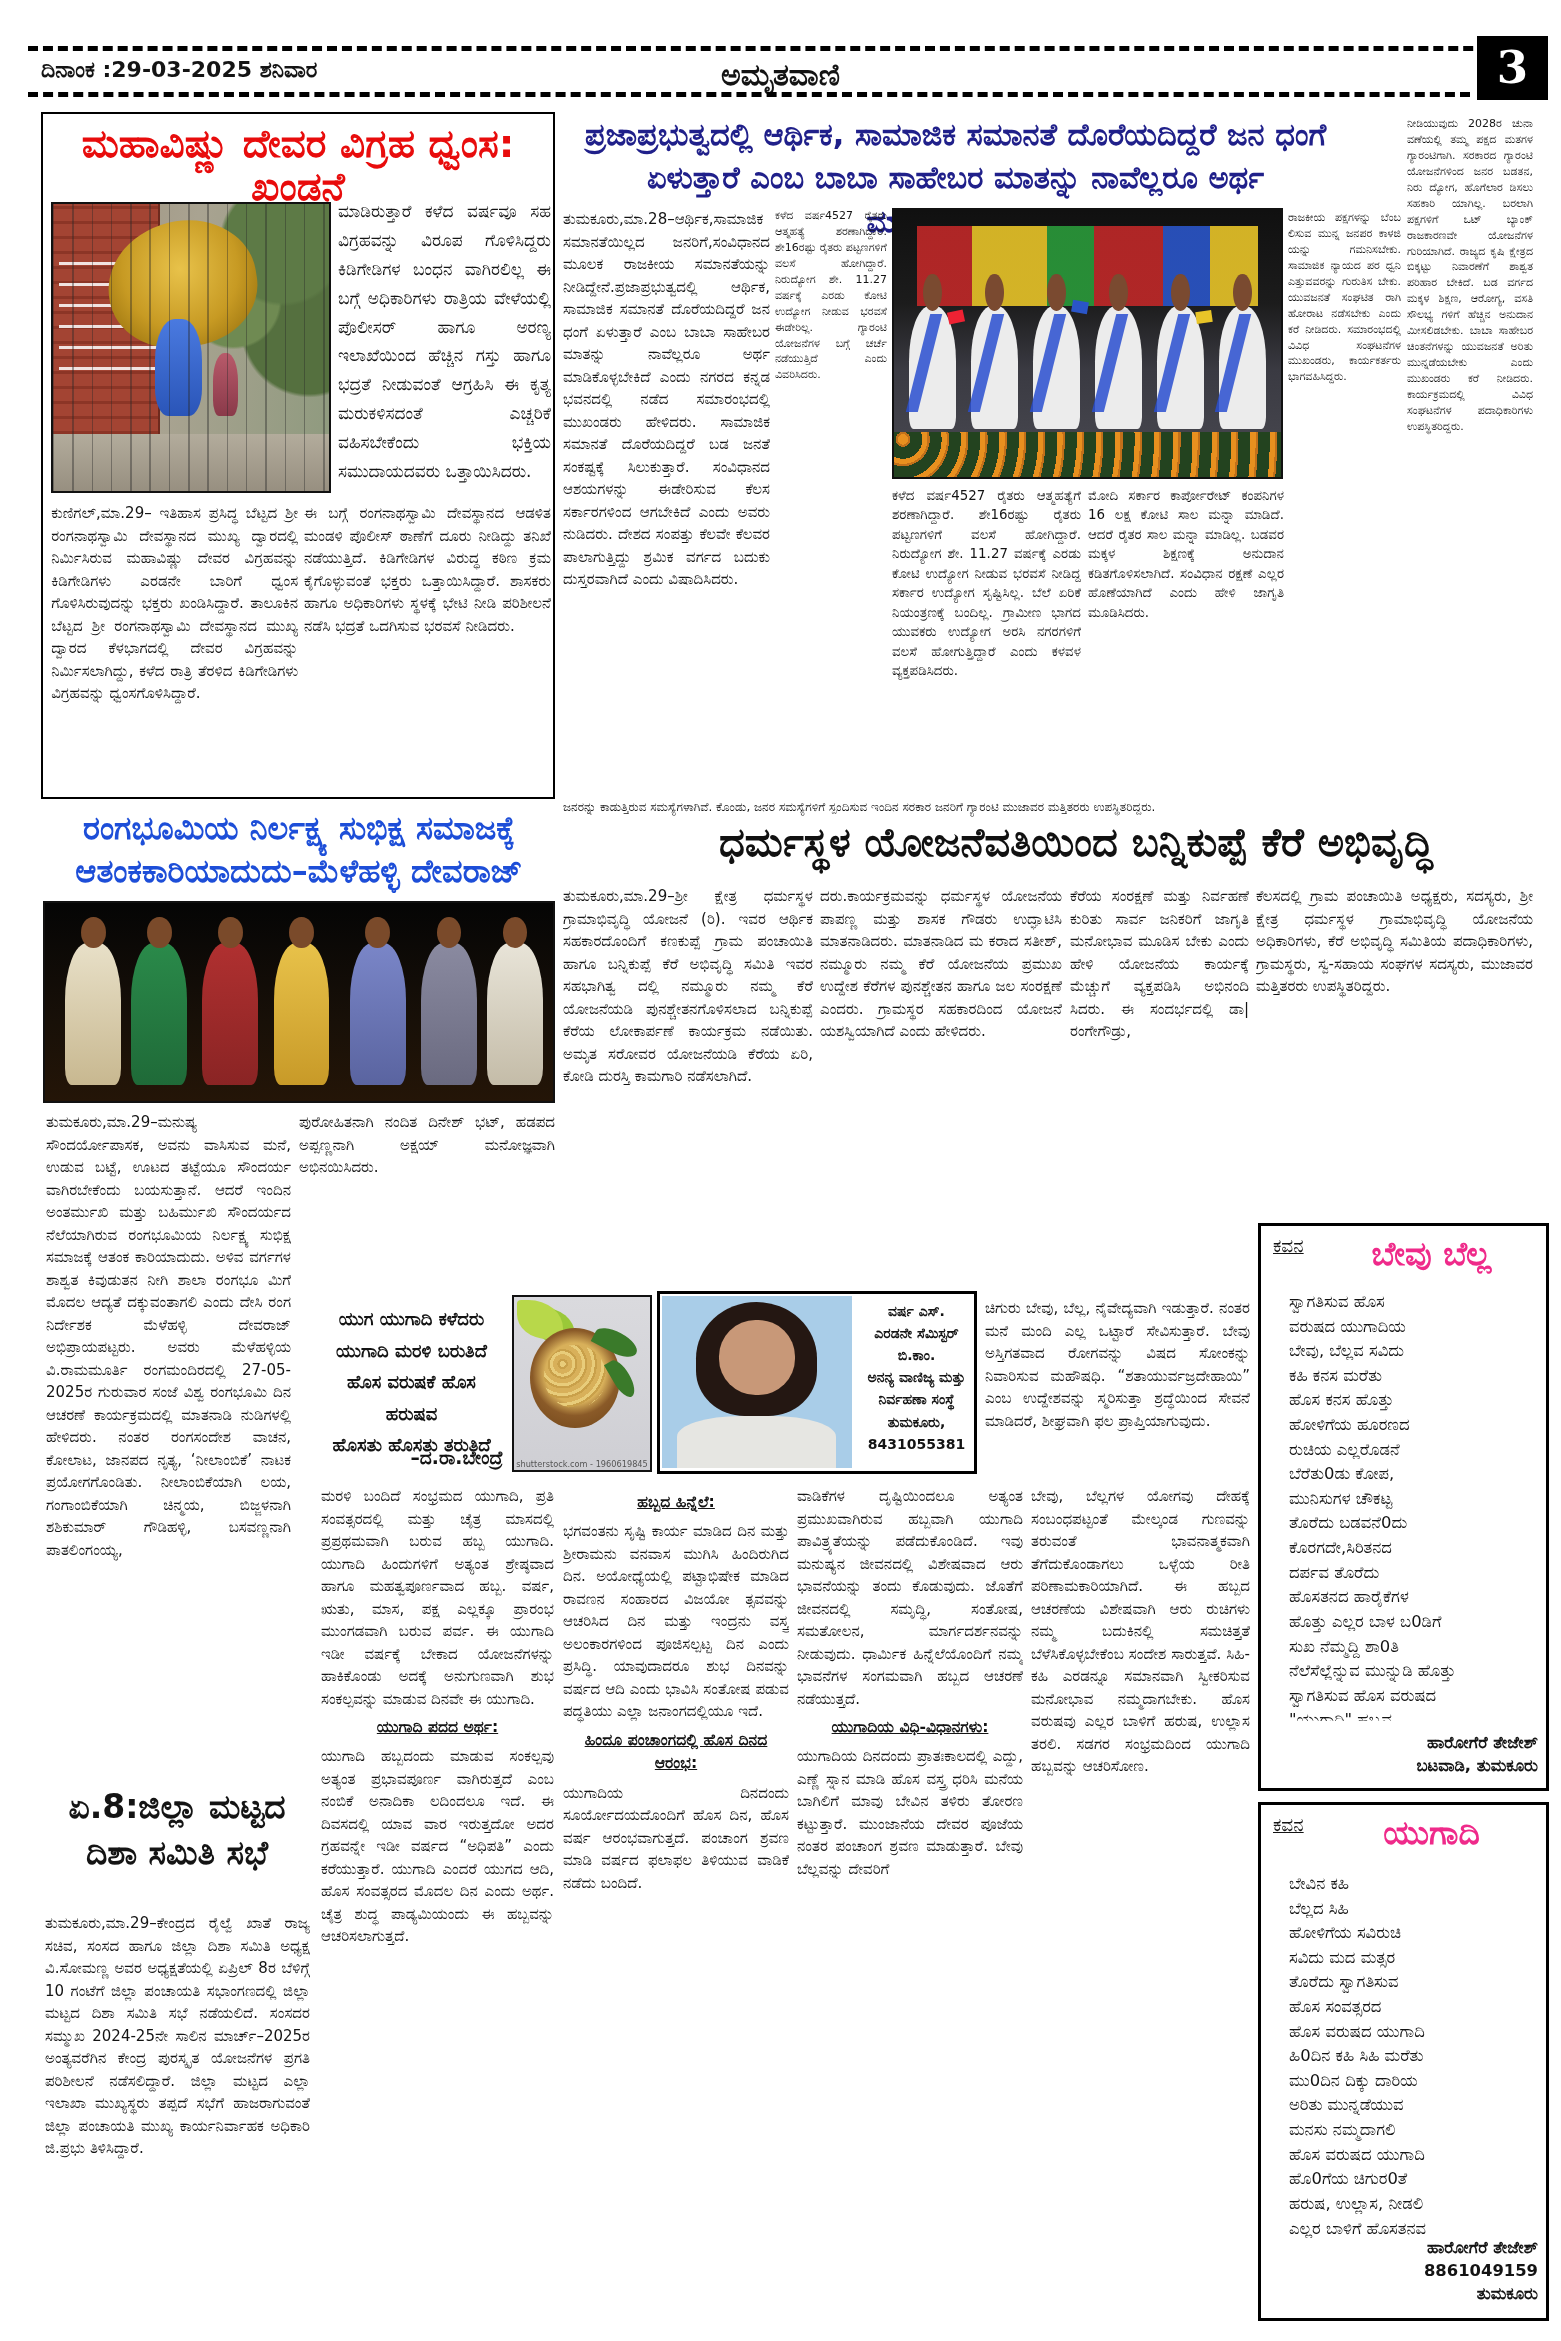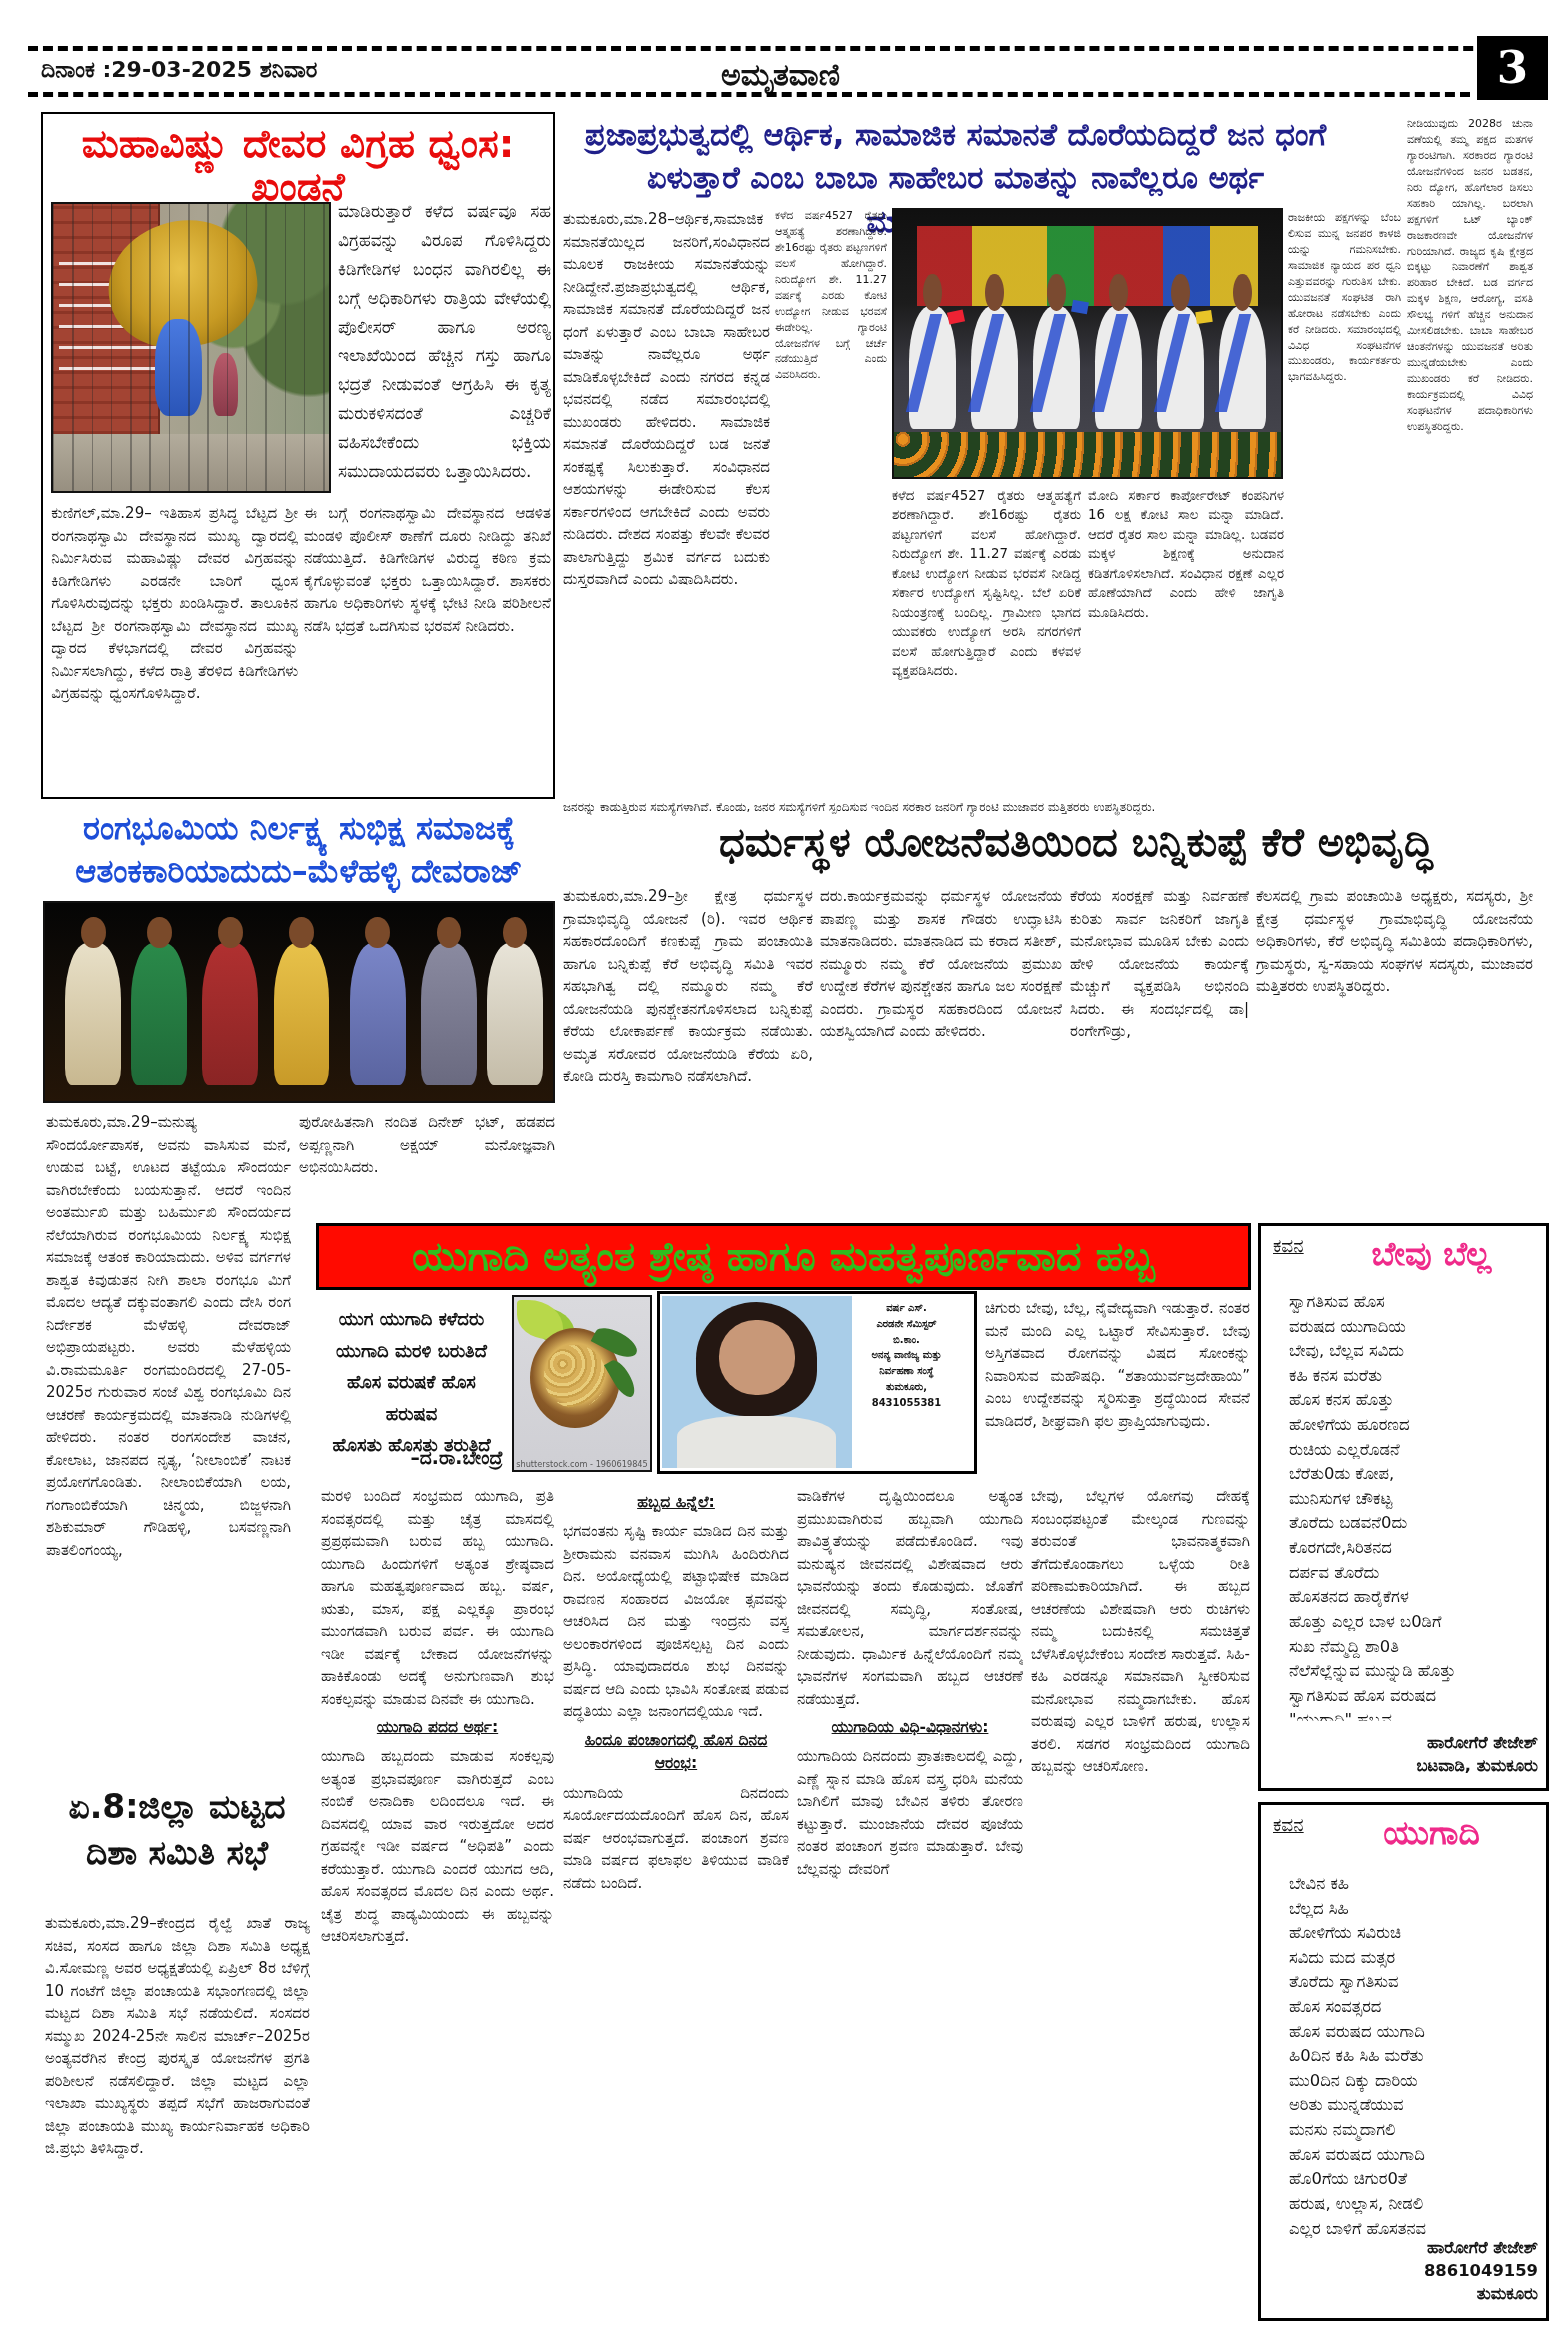--- a/index.html
+++ b/index.html
@@ -137,21 +137,20 @@
     <div class="th-p" style="left:74%;background:linear-gradient(#8a8aa0,#6a6a80);"></div>
     <div class="th-p" style="left:87%;background:linear-gradient(#e8e4d8,#c4bca8);"></div>
   </div>
   <div class="abs body-txt" style="left:46px;top:1111px;width:245px;height:663px;">ತುಮಕೂರು,ಮಾ.29–ಮನುಷ್ಯ ಸೌಂದರ್ಯೋಪಾಸಕ, ಅವನು ವಾಸಿಸುವ ಮನೆ, ಉಡುವ ಬಟ್ಟೆ, ಊಟದ ತಟ್ಟೆಯೂ ಸೌಂದರ್ಯ ವಾಗಿರಬೇಕೆಂದು ಬಯಸುತ್ತಾನೆ. ಆದರೆ ಇಂದಿನ ಅಂತರ್ಮುಖಿ ಮತ್ತು ಬಹಿರ್ಮುಖಿ ಸೌಂದರ್ಯದ ನೆಲೆಯಾಗಿರುವ ರಂಗಭೂಮಿಯ ನಿರ್ಲಕ್ಷ್ಯ ಸುಭಿಕ್ಷ ಸಮಾಜಕ್ಕೆ ಆತಂಕ ಕಾರಿಯಾದುದು. ಅಳಿವ ವರ್ಗಗಳ ಶಾಶ್ವತ ಕಿವುಡುತನ ನೀಗಿ ಶಾಲಾ ರಂಗಭೂ ಮಿಗೆ ಮೊದಲ ಆದ್ಯತೆ ದಕ್ಕುವಂತಾಗಲಿ ಎಂದು ದೇಸಿ ರಂಗ ನಿರ್ದೇಶಕ ಮೆಳೆಹಳ್ಳಿ ದೇವರಾಜ್ ಅಭಿಪ್ರಾಯಪಟ್ಟರು. ಅವರು ಮೆಳೆಹಳ್ಳಿಯ ವಿ.ರಾಮಮೂರ್ತಿ ರಂಗಮಂದಿರದಲ್ಲಿ 27-05-2025ರ ಗುರುವಾರ ಸಂಜೆ ವಿಶ್ವ ರಂಗಭೂಮಿ ದಿನ ಆಚರಣೆ ಕಾರ್ಯಕ್ರಮದಲ್ಲಿ ಮಾತನಾಡಿ ನುಡಿಗಳಲ್ಲಿ ಹೇಳಿದರು. ನಂತರ ರಂಗಸಂದೇಶ ವಾಚನ, ಕೋಲಾಟ, ಜಾನಪದ ನೃತ್ಯ, ‘ನೀಲಾಂಬಿಕೆ’ ನಾಟಕ ಪ್ರಯೋಗಗೊಂಡಿತು. ನೀಲಾಂಬಿಕೆಯಾಗಿ ಲಯ, ಗಂಗಾಂಬಿಕೆಯಾಗಿ ಚಿನ್ಮಯ, ಬಿಜ್ಜಳನಾಗಿ ಶಶಿಕುಮಾರ್ ಗೌಡಿಹಳ್ಳಿ, ಬಸವಣ್ಣನಾಗಿ ಪಾತಲಿಂಗಂಯ್ಯ,</div>
   <div class="abs body-txt" style="left:299px;top:1111px;width:256px;height:109px;">ಪುರೋಹಿತನಾಗಿ ನಂದಿತ ದಿನೇಶ್ ಭಟ್, ಹಡಪದ ಅಪ್ಪಣ್ಣನಾಗಿ ಅಕ್ಷಯ್ ಮನೋಜ್ಞವಾಗಿ ಅಭಿನಯಿಸಿದರು.</div>
 
   <div class="abs center bold pre" style="left:43px;top:1784px;width:268px;height:119px;font-size:33px;line-height:1.4;">ಏ.8:ಜಿಲ್ಲಾ ಮಟ್ಟದ
 ದಿಶಾ ಸಮಿತಿ ಸಭೆ</div>
   <div class="abs body-txt" style="left:45px;top:1912px;width:265px;height:404px;">ತುಮಕೂರು,ಮಾ.29–ಕೇಂದ್ರದ ರೈಲ್ವೆ ಖಾತೆ ರಾಜ್ಯ ಸಚಿವ, ಸಂಸದ ಹಾಗೂ ಜಿಲ್ಲಾ ದಿಶಾ ಸಮಿತಿ ಅಧ್ಯಕ್ಷ ವಿ.ಸೋಮಣ್ಣ ಅವರ ಅಧ್ಯಕ್ಷತೆಯಲ್ಲಿ ಏಪ್ರಿಲ್ 8ರ ಬೆಳಿಗ್ಗೆ 10 ಗಂಟೆಗೆ ಜಿಲ್ಲಾ ಪಂಚಾಯತಿ ಸಭಾಂಗಣದಲ್ಲಿ ಜಿಲ್ಲಾ ಮಟ್ಟದ ದಿಶಾ ಸಮಿತಿ ಸಭೆ ನಡೆಯಲಿದೆ. ಸಂಸದರ ಸಮ್ಮುಖ 2024-25ನೇ ಸಾಲಿನ ಮಾರ್ಚ್–2025ರ ಅಂತ್ಯವರೆಗಿನ ಕೇಂದ್ರ ಪುರಸ್ಕೃತ ಯೋಜನೆಗಳ ಪ್ರಗತಿ ಪರಿಶೀಲನೆ ನಡೆಸಲಿದ್ದಾರೆ. ಜಿಲ್ಲಾ ಮಟ್ಟದ ಎಲ್ಲಾ ಇಲಾಖಾ ಮುಖ್ಯಸ್ಥರು ತಪ್ಪದೆ ಸಭೆಗೆ ಹಾಜರಾಗುವಂತೆ ಜಿಲ್ಲಾ ಪಂಚಾಯತಿ ಮುಖ್ಯ ಕಾರ್ಯನಿರ್ವಾಹಕ ಅಧಿಕಾರಿ ಜಿ.ಪ್ರಭು ತಿಳಿಸಿದ್ದಾರೆ.</div>
 
-  <div class="abs center" style="left:316px;top:1223px;width:935px;height:67px;background:#ff0a00;border:3px solid #000;color:#2fbe1e;font-size:40px;font-weight:bold;line-height:61px;">ಯುಗಾದಿ ಅತ್ಯಂತ ಶ್ರೇಷ್ಠ ಹಾಗೂ ಮಹತ್ವಪೂರ್ಣವಾದ ಹಬ್ಬ</div>
 
   <div class="abs center pre" style="left:321px;top:1303px;width:181px;height:146px;font-size:18px;font-weight:600;line-height:1.75;">ಯುಗ ಯುಗಾದಿ ಕಳೆದರು
 ಯುಗಾದಿ ಮರಳಿ ಬರುತಿದೆ
 ಹೊಸ ವರುಷಕೆ ಹೊಸ ಹರುಷವ
 ಹೊಸತು ಹೊಸತು ತರುತಿದೆ</div>
   <div class="abs bold" style="left:372px;top:1447px;width:131px;font-size:18.6px;text-align:right;">–ದ.ರಾ.ಬೇಂದ್ರೆ</div>
 
   <div class="abs photo" style="left:512px;top:1295px;width:140px;height:177px;">
     <div class="f-bg"></div>
     <div class="f-mango"></div>
@@ -162,21 +161,21 @@
     <div class="f-cap">shutterstock.com - 1960619845</div>
   </div>
 
   <div class="abs" style="left:657px;top:1291px;width:320px;height:183px;border:3.7px solid #000;background:#fff;">
     <div class="abs" style="left:1.5px;top:1.5px;width:190px;height:172px;">
       <div class="p-bg"></div>
       <div class="p-hair"></div>
       <div class="p-face"></div>
       <div class="p-body"></div>
     </div>
-    <div class="abs center bold pre" style="left:187px;top:6px;width:119px;height:167px;font-size:10px;line-height:1.58;">ವರ್ಷ ಎಸ್.
+    <div class="abs center bold pre" style="left:197px;top:6px;width:119px;height:167px;font-size:14px;line-height:1.58;">ವರ್ಷ ಎಸ್.
 ಎರಡನೇ ಸೆಮಿಸ್ಟರ್
 ಬಿ.ಕಾಂ.
 ಅನನ್ಯ ವಾಣಿಜ್ಯ ಮತ್ತು
 ನಿರ್ವಹಣಾ ಸಂಸ್ಥೆ
 ತುಮಕೂರು,
 8431055381</div>
   </div>
 
   <div class="abs body-txt" style="left:321px;top:1485px;width:233px;height:830px;">
     <div>ಮರಳಿ ಬಂದಿದೆ ಸಂಭ್ರಮದ ಯುಗಾದಿ, ಪ್ರತಿ ಸಂವತ್ಸರದಲ್ಲಿ ಮತ್ತು ಚೈತ್ರ ಮಾಸದಲ್ಲಿ ಪ್ರಪ್ರಥಮವಾಗಿ ಬರುವ ಹಬ್ಬ ಯುಗಾದಿ. ಯುಗಾದಿ ಹಿಂದುಗಳಿಗೆ ಅತ್ಯಂತ ಶ್ರೇಷ್ಠವಾದ ಹಾಗೂ ಮಹತ್ವಪೂರ್ಣವಾದ ಹಬ್ಬ. ವರ್ಷ, ಋತು, ಮಾಸ, ಪಕ್ಷ ಎಲ್ಲಕ್ಕೂ ಪ್ರಾರಂಭ ಮುಂಗಡವಾಗಿ ಬರುವ ಪರ್ವ. ಈ ಯುಗಾದಿ ಇಡೀ ವರ್ಷಕ್ಕೆ ಬೇಕಾದ ಯೋಜನೆಗಳನ್ನು ಹಾಕಿಕೊಂಡು ಅದಕ್ಕೆ ಅನುಗುಣವಾಗಿ ಶುಭ ಸಂಕಲ್ಪವನ್ನು ಮಾಡುವ ದಿನವೇ ಈ ಯುಗಾದಿ.</div>

